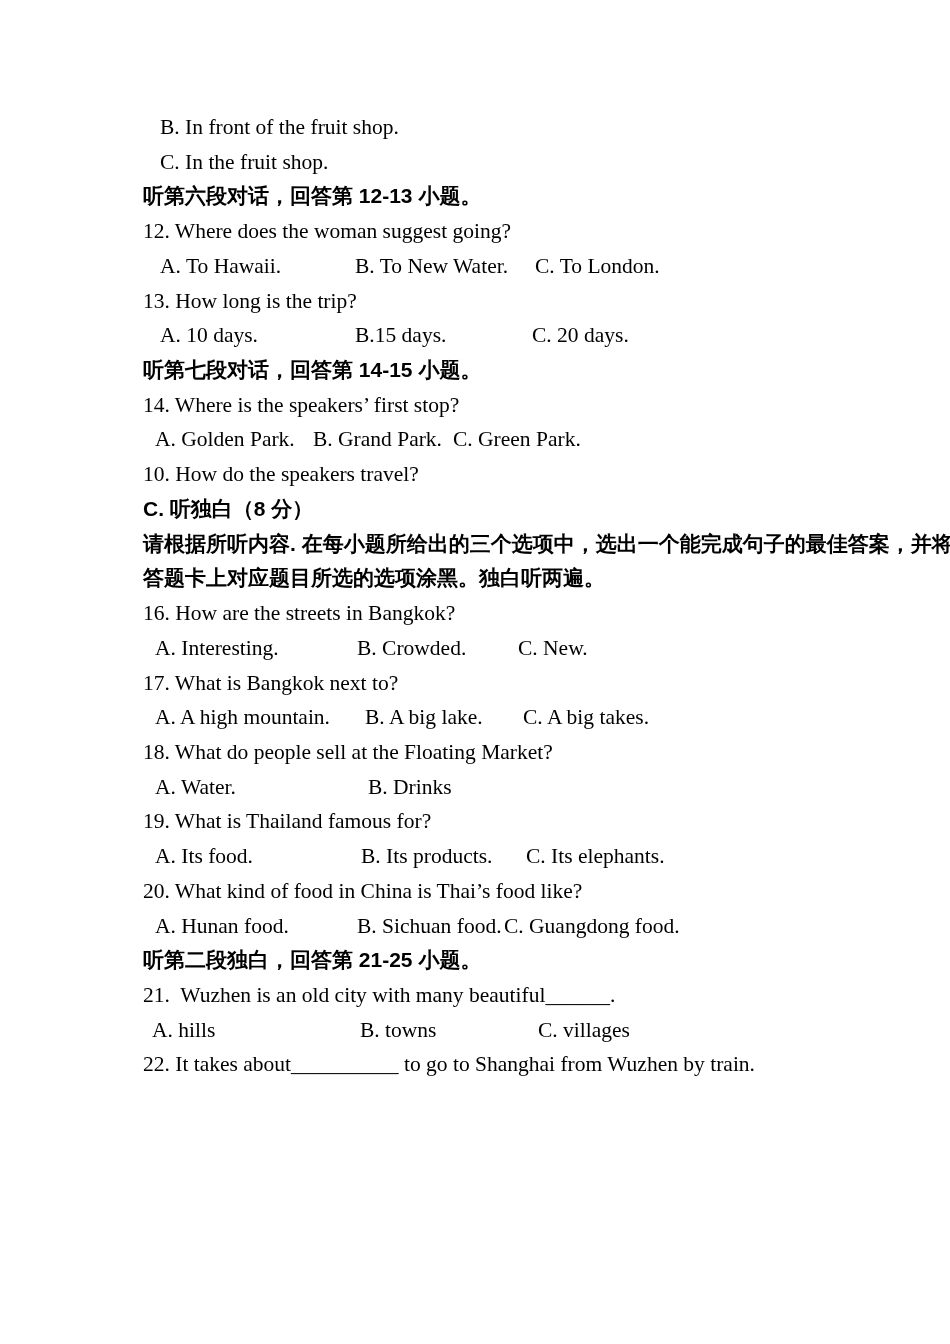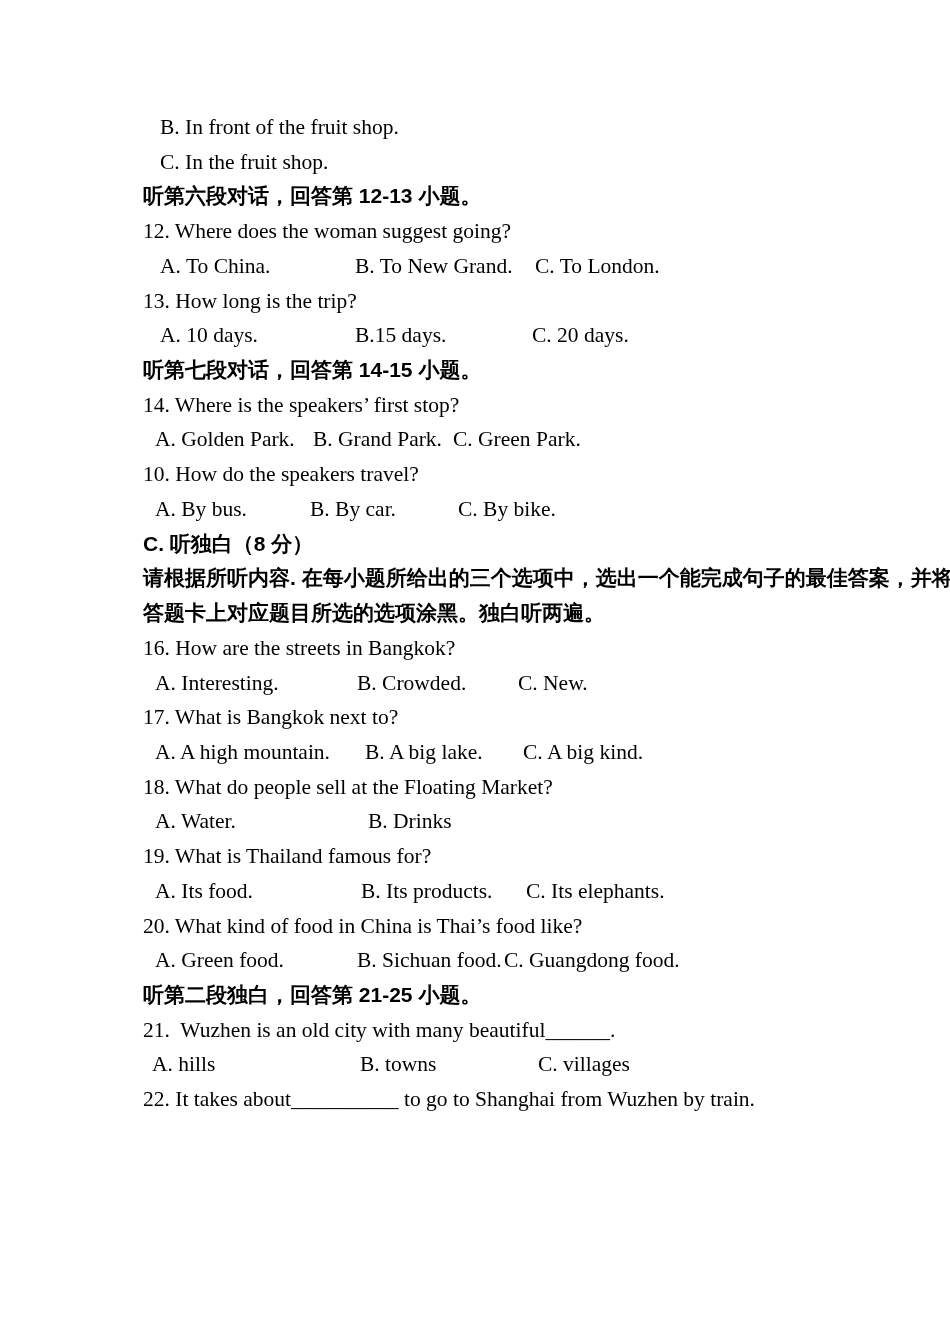--- a/index.html
+++ b/index.html
@@ -57,22 +57,22 @@
 
     <div class="line cn">
       <span style="left:143px">听第六段对话，回答第 12-13 小题。</span>
     </div>
 
     <div class="line">
       <span style="left:143px">12. Where does the woman suggest going?</span>
     </div>
 
     <div class="line">
-      <span style="left:160px">A. To China.</span>
-      <span style="left:355px">B. To New Grand.</span>
+      <span style="left:160px">A. To Hawaii.</span>
+      <span style="left:355px">B. To New Water.</span>
       <span style="left:535px">C. To London.</span>
     </div>
 
     <div class="line">
       <span style="left:143px">13. How long is the trip?</span>
     </div>
 
     <div class="line">
       <span style="left:160px">A. 10 days.</span>
       <span style="left:355px">B.15 days.</span>
@@ -90,25 +90,20 @@
     <div class="line">
       <span style="left:155px">A. Golden Park.</span>
       <span style="left:313px">B. Grand Park.</span>
       <span style="left:453px">C. Green Park.</span>
     </div>
 
     <div class="line">
       <span style="left:143px">10. How do the speakers travel?</span>
     </div>
 
-    <div class="line">
-      <span style="left:155px">A. By bus.</span>
-      <span style="left:310px">B. By car.</span>
-      <span style="left:458px">C. By bike.</span>
-    </div>
 
     <div class="line cn">
       <span style="left:143px">C. 听独白（8 分）</span>
     </div>
 
     <div class="line cn">
       <span style="left:143px">请根据所听内容. 在每小题所给出的三个选项中，选出一个能完成句子的最佳答案，并将</span>
     </div>
 
     <div class="line cn">
@@ -126,21 +121,21 @@
       <span style="left:518px">C. New.</span>
     </div>
 
     <div class="line">
       <span style="left:143px">17. What is Bangkok next to?</span>
     </div>
 
     <div class="line">
       <span style="left:155px">A. A high mountain.</span>
       <span style="left:365px">B. A big lake.</span>
-      <span style="left:523px">C. A big kind.</span>
+      <span style="left:523px">C. A big takes.</span>
     </div>
 
     <div class="line">
       <span style="left:143px">18. What do people sell at the Floating Market?</span>
     </div>
 
     <div class="line">
       <span style="left:155px">A. Water.</span>
       <span style="left:368px">B. Drinks</span>
     </div>
@@ -153,21 +148,21 @@
       <span style="left:155px">A. Its food.</span>
       <span style="left:361px">B. Its products.</span>
       <span style="left:526px">C. Its elephants.</span>
     </div>
 
     <div class="line">
       <span style="left:143px">20. What kind of food in China is Thai’s food like?</span>
     </div>
 
     <div class="line">
-      <span style="left:155px">A. Green food.</span>
+      <span style="left:155px">A. Hunan food.</span>
       <span style="left:357px">B. Sichuan food.</span>
       <span style="left:504px">C. Guangdong food.</span>
     </div>
 
     <div class="line cn">
       <span style="left:143px">听第二段独白，回答第 21-25 小题。</span>
     </div>
 
     <div class="line">
       <span style="left:143px">21.  Wuzhen is an old city with many beautiful______.</span>

